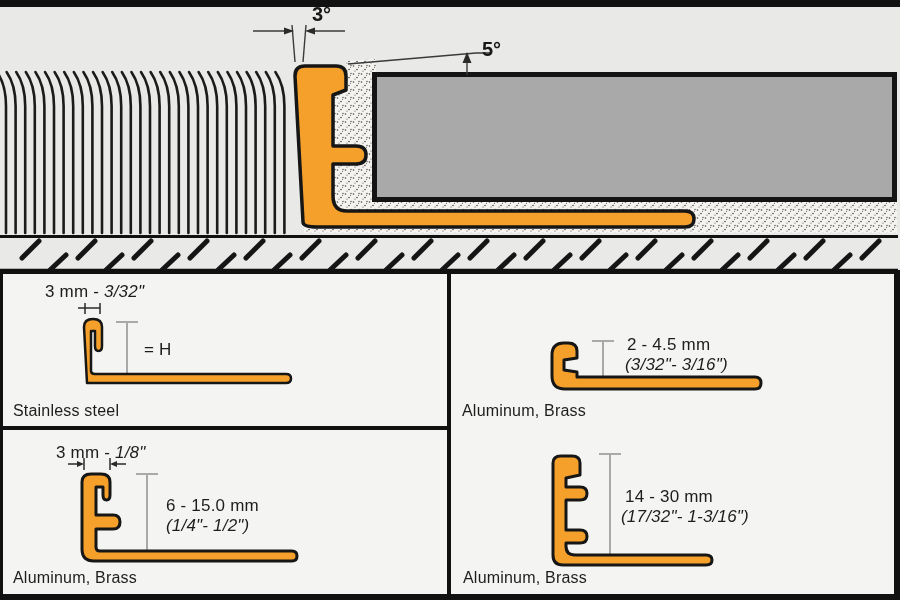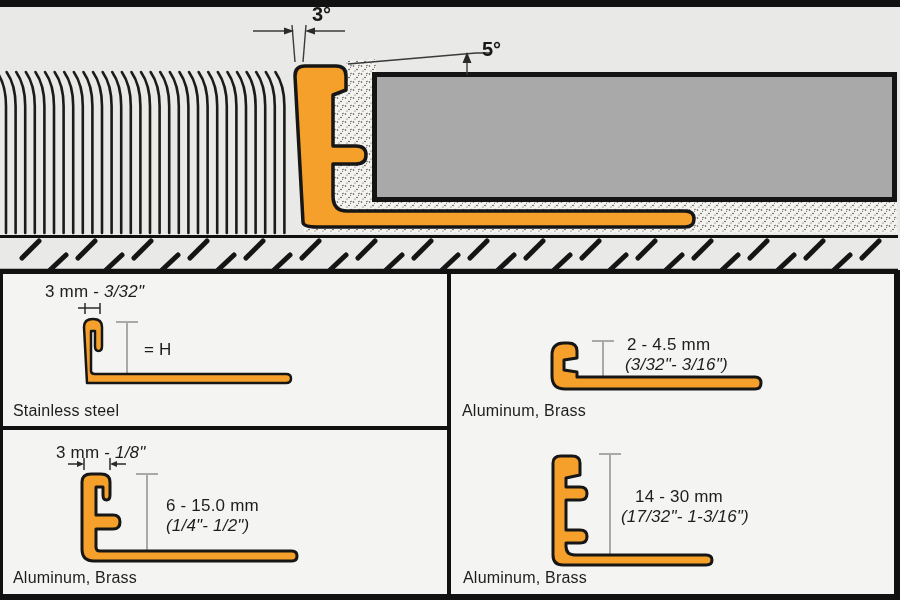--- a/index.html
+++ b/index.html
@@ -202,19 +202,19 @@
         <g stroke="#909090" stroke-width="1.5">
           <line x1="159" y1="25" x2="159" y2="133"></line>
           <line x1="148" y1="24" x2="170" y2="24"></line>
         </g>
         <path d="M 102 33 Q 102 26 110 26 L 121 26 Q 129 26 129 33 L 129 45 L 115 48
                  L 115 57 L 129 57 Q 136 57 136 63.5 Q 136 70 129 70 L 115 70 L 115 100
                  L 129 100 Q 136 100 136 106.5 Q 136 113 129 113 L 115 113 L 115 116
                  Q 115 125 124 125 L 255 125 Q 261 125 261 130 Q 261 135 255 135
                  L 112 135 Q 102 135 102 125 Z" fill="#f5a02b" stroke="#161616" stroke-width="3" stroke-linejoin="round"></path>
       </svg>
-      <div class="lbl" style="left:184px;top:57px">14 - 30 mm</div>
+      <div class="lbl" style="left:174px;top:57px">14 - 30 mm</div>
       <div class="lbl it" style="left:170px;top:77px">(17/32"- 1-3/16")</div>
       <div class="material" style="left:12px;top:139px">Aluminum, Brass</div>
     </div>
 
   </div>
 </div>
 
 </body></html>

